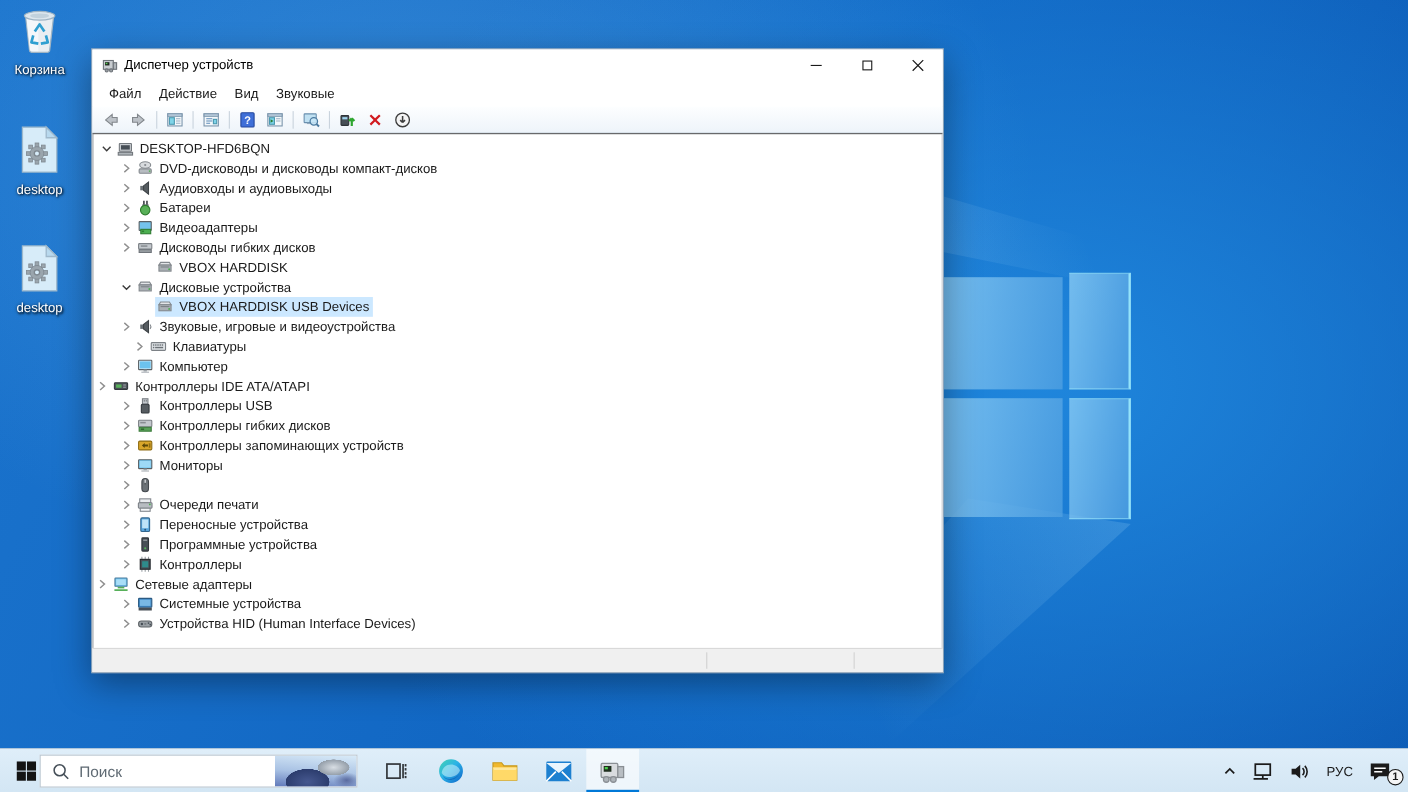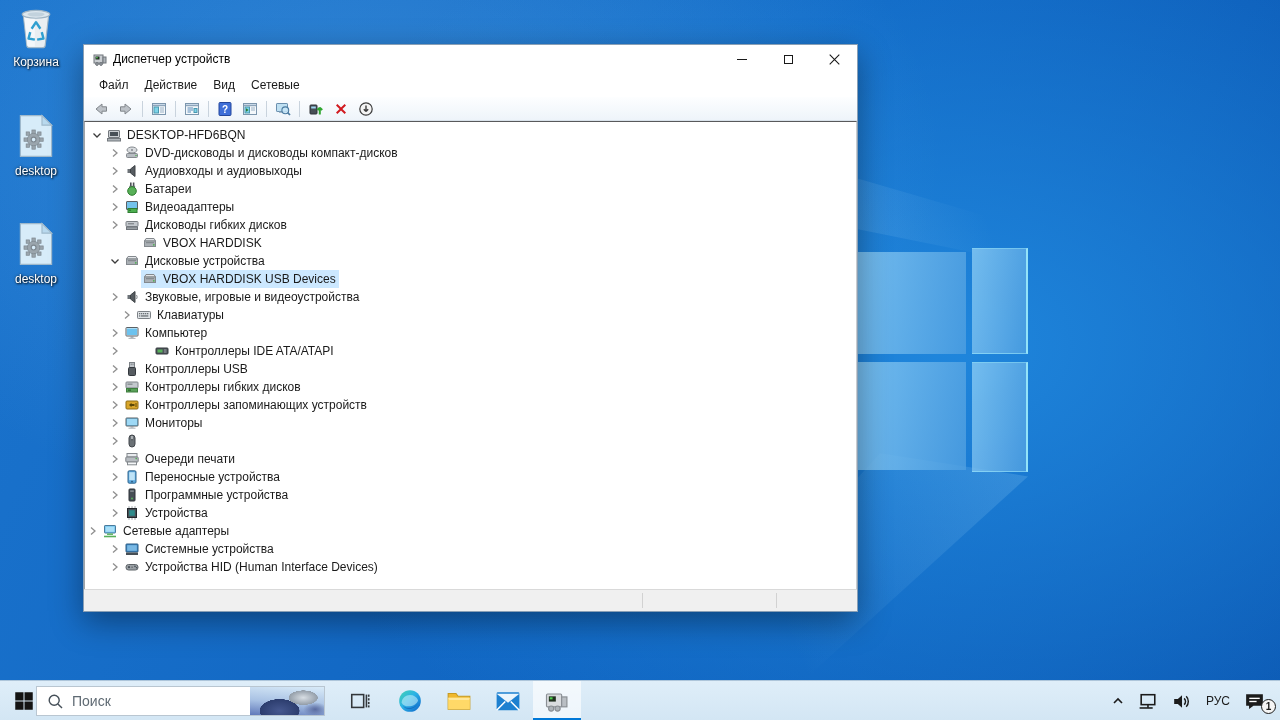--- a/index.html
+++ b/index.html
@@ -185,21 +185,21 @@
               <path d="M0.7 0.7 L10.3 10.3 M10.3 0.7 L0.7 10.3" stroke="#1a1a1a" stroke-width="1.1"></path>
             </svg>
         </div>
       </div>
     </div>
 
     <div class="menubar">
       <span class="menuitem">Файл</span>
       <span class="menuitem">Действие</span>
       <span class="menuitem">Вид</span>
-      <span class="menuitem">Сетевые</span>
+      <span class="menuitem">Звуковые</span>
     </div>
 
     <div class="toolbar">
       <div class="tbtn">
           <svg width="16" height="16" viewBox="0 0 16 16">
             <path d="M9 3 L3 8 L9 13 V10.2 H13.5 V5.8 H9 Z" fill="#bcc1c7" stroke="#82878c"></path>
           </svg>
         </div>
       <div class="tbtn">
           <svg width="16" height="16" viewBox="0 0 16 16">
@@ -483,21 +483,21 @@
               <svg width="16" height="16" viewBox="0 0 16 16">
                 <rect x="2" y="2.5" width="12" height="8.5" rx="0.6" fill="#e8f4fb" stroke="#5a6064"></rect>
                 <rect x="3" y="3.5" width="10" height="6.5" fill="#6cc2ee"></rect>
                 <rect x="6.5" y="11" width="3" height="1.8" fill="#9aa0a5"></rect>
                 <rect x="4.5" y="12.8" width="7" height="1.2" fill="#b7bcc1"></rect>
               </svg>
             </span>
             <span class="tlabel">Компьютер</span>
           </span>
         </div>
-        <div class="tree-row" style="padding-left: 22px; gap: 30px;">
+        <div class="tree-row" style="">
           <span class="chev">
             <svg width="16" height="16">
               <polyline points="6,4.5 10,8 6,11.5" fill="none" stroke="#8f8f8f" stroke-width="1.3"></polyline>
             </svg>
           </span>
           <span class="hl">
             <span class="ticon">
               <svg width="16" height="16" viewBox="0 0 16 16">
                 <rect x="2" y="5" width="12" height="6" rx="0.8" fill="#4e555b" stroke="#33383d"></rect>
                 <rect x="3.5" y="6.5" width="5" height="3" fill="#57b05a"></rect>
@@ -663,21 +663,21 @@
                   <line x1="8" y1="1.2" x2="8" y2="3.5"></line>
                   <line x1="11" y1="1.2" x2="11" y2="3.5"></line>
                   <line x1="5" y1="12.5" x2="5" y2="14.8"></line>
                   <line x1="8" y1="12.5" x2="8" y2="14.8"></line>
                   <line x1="11" y1="12.5" x2="11" y2="14.8"></line>
                 </g>
                 <rect x="3.5" y="3.5" width="9" height="9" fill="#474f56" stroke="#22262a"></rect>
                 <rect x="5.2" y="5.2" width="5.6" height="5.6" fill="#2e8b8b"></rect>
               </svg>
             </span>
-            <span class="tlabel">Устройства</span>
+            <span class="tlabel">Контроллеры</span>
           </span>
         </div>
         <div class="tree-row" style="">
           <span class="chev">
             <svg width="16" height="16">
               <polyline points="6,4.5 10,8 6,11.5" fill="none" stroke="#8f8f8f" stroke-width="1.3"></polyline>
             </svg>
           </span>
           <span class="hl">
             <span class="ticon">

